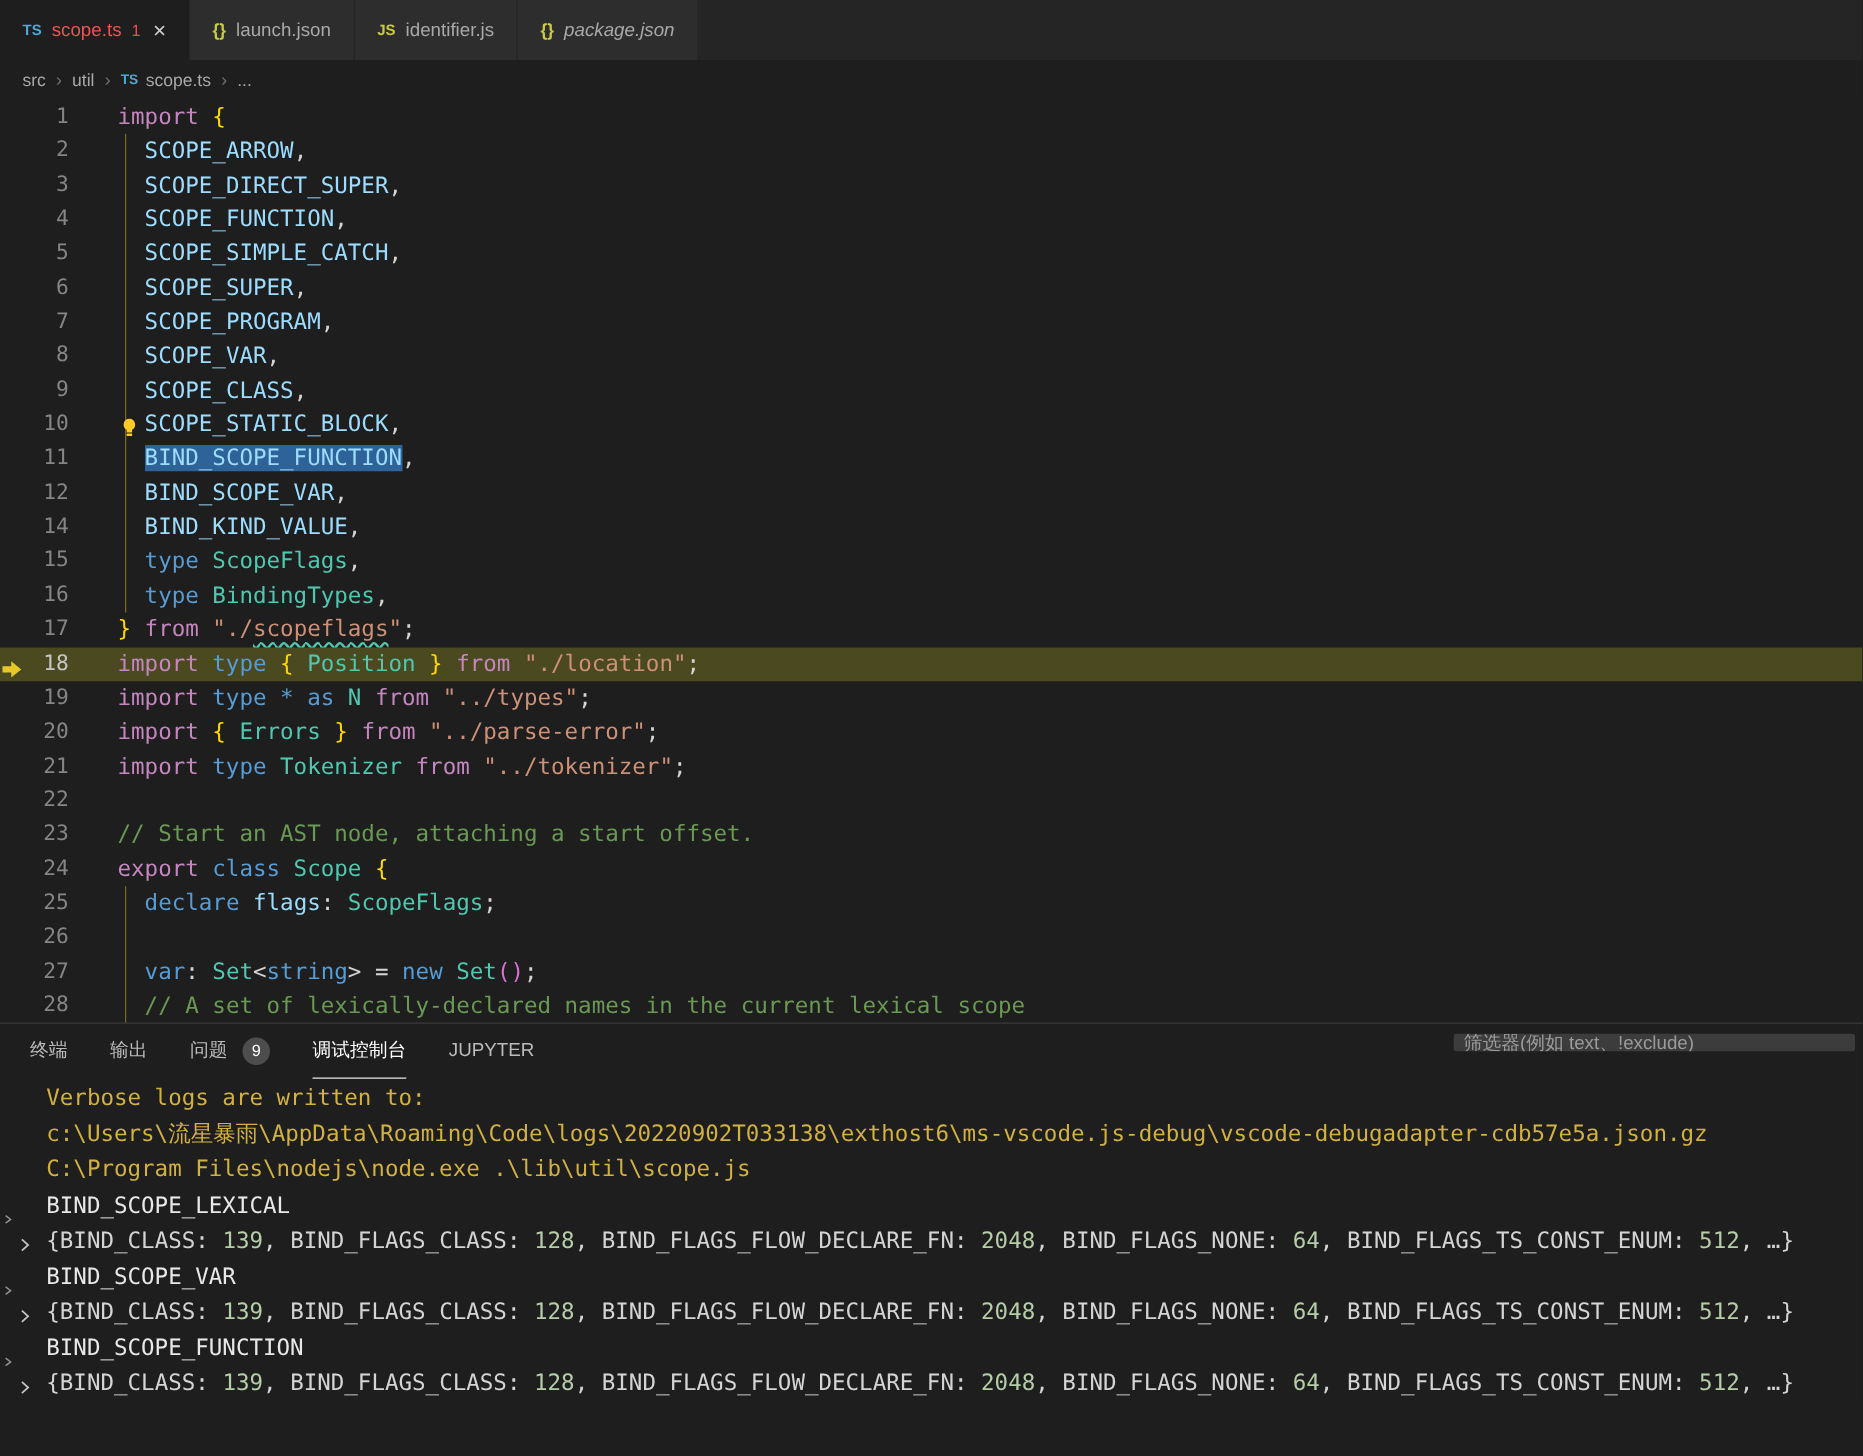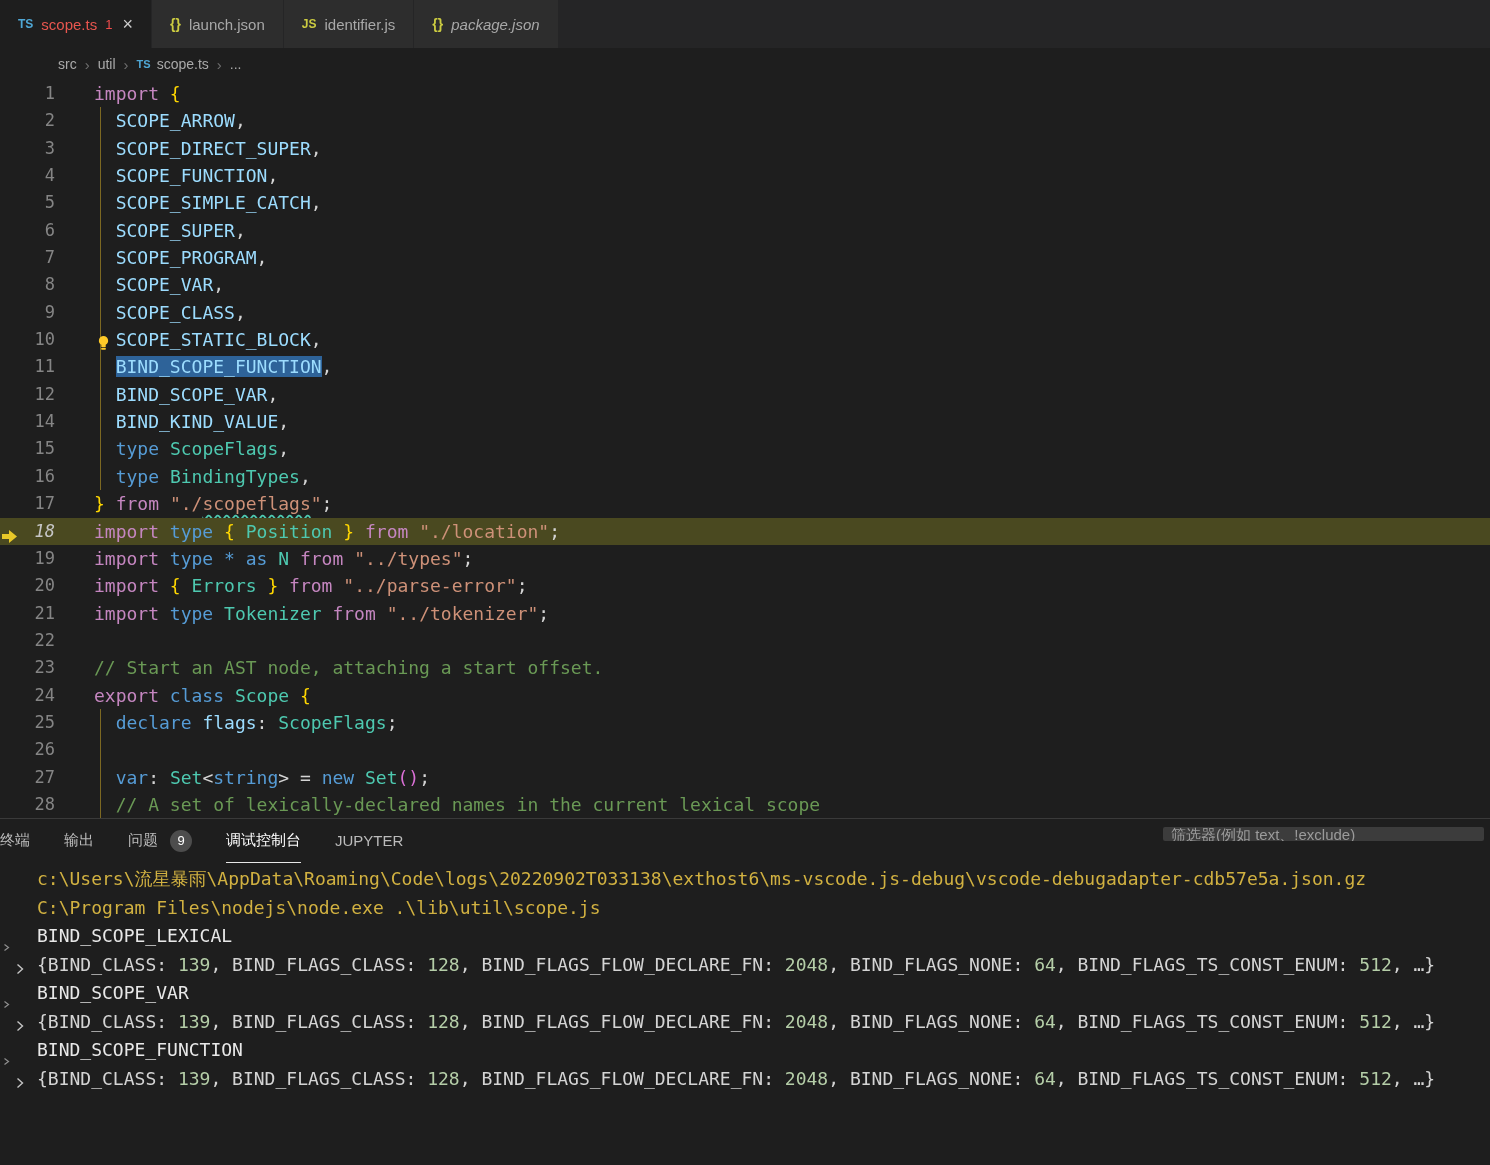--- a/index.html
+++ b/index.html
@@ -18,32 +18,32 @@
   .tab.active .tab-label { color:var(--tab-file-red); }
   .tab.italic .tab-label { font-style:italic; }
   .tab-icon { font-weight:bold; font-size:12px; }
   .ts-icon { color:var(--ts-icon); }
   .js-icon { color:var(--js-icon); }
   .json-icon { color:var(--json-icon); font-size:14px; }
   .tab-badge { color:var(--error-red); font-size:13px; }
   .tab-close { color:#cccccc; font-size:18px; margin-left:2px; line-height:1; }
 
   
-  .breadcrumb { height:32px; display:flex; align-items:center; gap:8px; padding-left:32px;
-                background:var(--bg); color:var(--breadcrumb-fg); font-size:14px;margin-left:26px; }
+  .breadcrumb { height:32px; display:flex; align-items:center; gap:8px; padding-left:18px;
+                background:var(--bg); color:var(--breadcrumb-fg); font-size:14px; }
   .crumb { display:flex; align-items:center; gap:6px; cursor:pointer; }
   .crumb-sep { color:#6e6e6e; font-size:15px; }
   .bc-icon { font-size:11px; font-weight:bold; }
 
   
   .editor { font-family:"DejaVu Sans Mono", monospace; font-size:18px; }
   .line { display:flex; height:27.35px; line-height:27.35px; position:relative; white-space:pre; }
   .line.current { background:var(--current-line-bg); }
   .gutter { width:55px; flex:none; text-align:right; color:var(--line-number); font-size:17px; cursor:pointer; }
-  .line.current .gutter { color:var(--line-number-active);font-style:italic; }
+  .line.current .gutter { color:var(--line-number-active); }
   .code { flex:1; padding-left:39px; position:relative; }
   .line.guide .code::before { content:""; position:absolute; left:45px; top:0; bottom:0; width:1px;
                               background:var(--indent-guide); }
   .kw  { color:var(--keyword);text-align:center; }
   .kw2 { color:var(--keyword2); }
   .type{ color:var(--type-name); }
   .var { color:var(--variable); }
   .str { color:var(--string); }
   .com { color:var(--comment); }
   .pun { color:var(--punctuation); }
@@ -51,21 +51,21 @@
   .b1  { color:var(--bracket-pink); }
   .num { color:var(--number); }
   .sel { background:var(--selection-bg); }
   .wavy{ text-decoration-line:underline; text-decoration-style:wavy;
          text-decoration-color:var(--squiggle); text-underline-offset:4px; }
   .bulb { position:absolute; left:96px; top:5px; }
   .dbg-arrow { position:absolute; left:1px; top:6px; }
 
   
   .panel { border-top:1px solid #3a3a3a; background:var(--bg); }
-  .panel-header { height:44px; position:relative; display:flex; align-items:flex-start; }
+  .panel-header { height:44px; position:relative; display:flex; align-items:flex-start; padding-left:24px; }
   .panel-tab { display:flex; align-items:center; gap:12px; height:44px; margin-right:34px;
                color:var(--panel-tab-fg); font-size:15px; border-bottom:1px solid transparent; cursor:pointer; }
   .panel-tab.active { color:var(--panel-tab-active-fg); border-bottom-color:#e7e7e7; }
   .badge { background:var(--badge-bg); color:var(--badge-fg); min-width:22px; height:22px; padding:0 5px;
            border-radius:11px; display:flex; align-items:center; justify-content:center; font-size:13px; }
   .filter { position:absolute; right:6px; top:8px; width:321px; height:14px;
             background:var(--filter-bg); border:none; border-radius:2px; outline:none;
             color:#cccccc; font-family:"Liberation Sans",sans-serif; font-size:15px; padding:0 8px; }
   .filter::placeholder { color:var(--filter-placeholder-fg); }
 
@@ -172,20 +172,21 @@
           <div class="panel-tab active">
             <span>调试控制台</span>
           </div>
           <div class="panel-tab">
             <span>JUPYTER</span>
           </div>
         </div>
       <input class="filter" placeholder="筛选器(例如 text、!exclude)" style="">
     </div>
     <div class="console" id="console">
+        <div class="crow warn"><span>Verbose logs are written to:</span></div>
         <div class="crow warn"><span>c:\Users\流星暴雨\AppData\Roaming\Code\logs\20220902T033138\exthost6\ms-vscode.js-debug\vscode-debugadapter-cdb57e5a.json.gz</span></div>
         <div class="crow warn"><span>C:\Program Files\nodejs\node.exe .\lib\util\scope.js</span></div>
         <div class="crow name"><span class="out-arrow"><svg width="9" height="9" viewBox="0 0 9 9">
               <path d="M2.5 1.5l4 3-4 3" style="stroke:#8f8f8f;fill:none;stroke-width:1.2"></path>
             </svg></span><span>BIND_SCOPE_LEXICAL</span></div>
         <div class="crow object"><span class="twistie"><svg width="16" height="16" viewBox="0 0 16 16">
               <path d="M5.5 3.5l5 4.5-5 4.5" style="stroke:var(--chevron-fg);fill:none;stroke-width:1.4"></path>
             </svg></span><span class="pun">{</span><span class="prop">BIND_CLASS</span><span class="pun">: </span><span class="num">139</span><span class="pun">, </span><span class="prop">BIND_FLAGS_CLASS</span><span class="pun">: </span><span class="num">128</span><span class="pun">, </span><span class="prop">BIND_FLAGS_FLOW_DECLARE_FN</span><span class="pun">: </span><span class="num">2048</span><span class="pun">, </span><span class="prop">BIND_FLAGS_NONE</span><span class="pun">: </span><span class="num">64</span><span class="pun">, </span><span class="prop">BIND_FLAGS_TS_CONST_ENUM</span><span class="pun">: </span><span class="num">512</span><span class="pun">, …}</span></div>
         <div class="crow name"><span class="out-arrow"><svg width="9" height="9" viewBox="0 0 9 9">
               <path d="M2.5 1.5l4 3-4 3" style="stroke:#8f8f8f;fill:none;stroke-width:1.2"></path>

